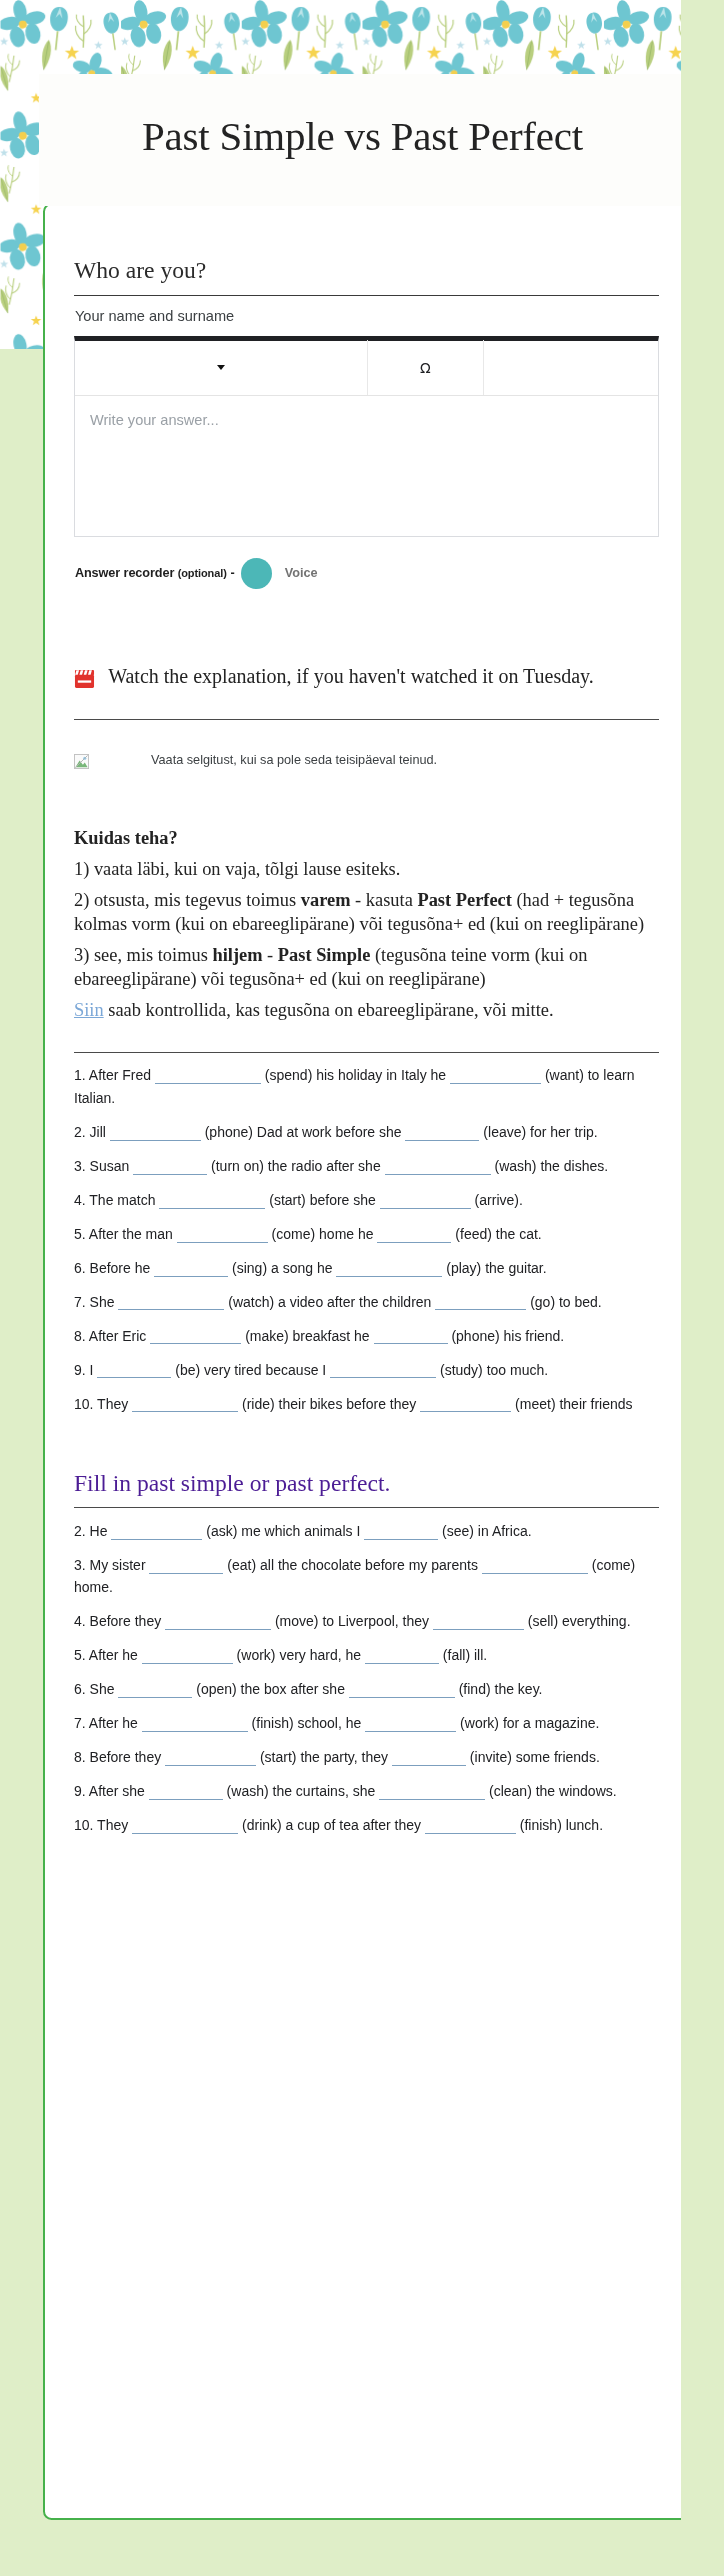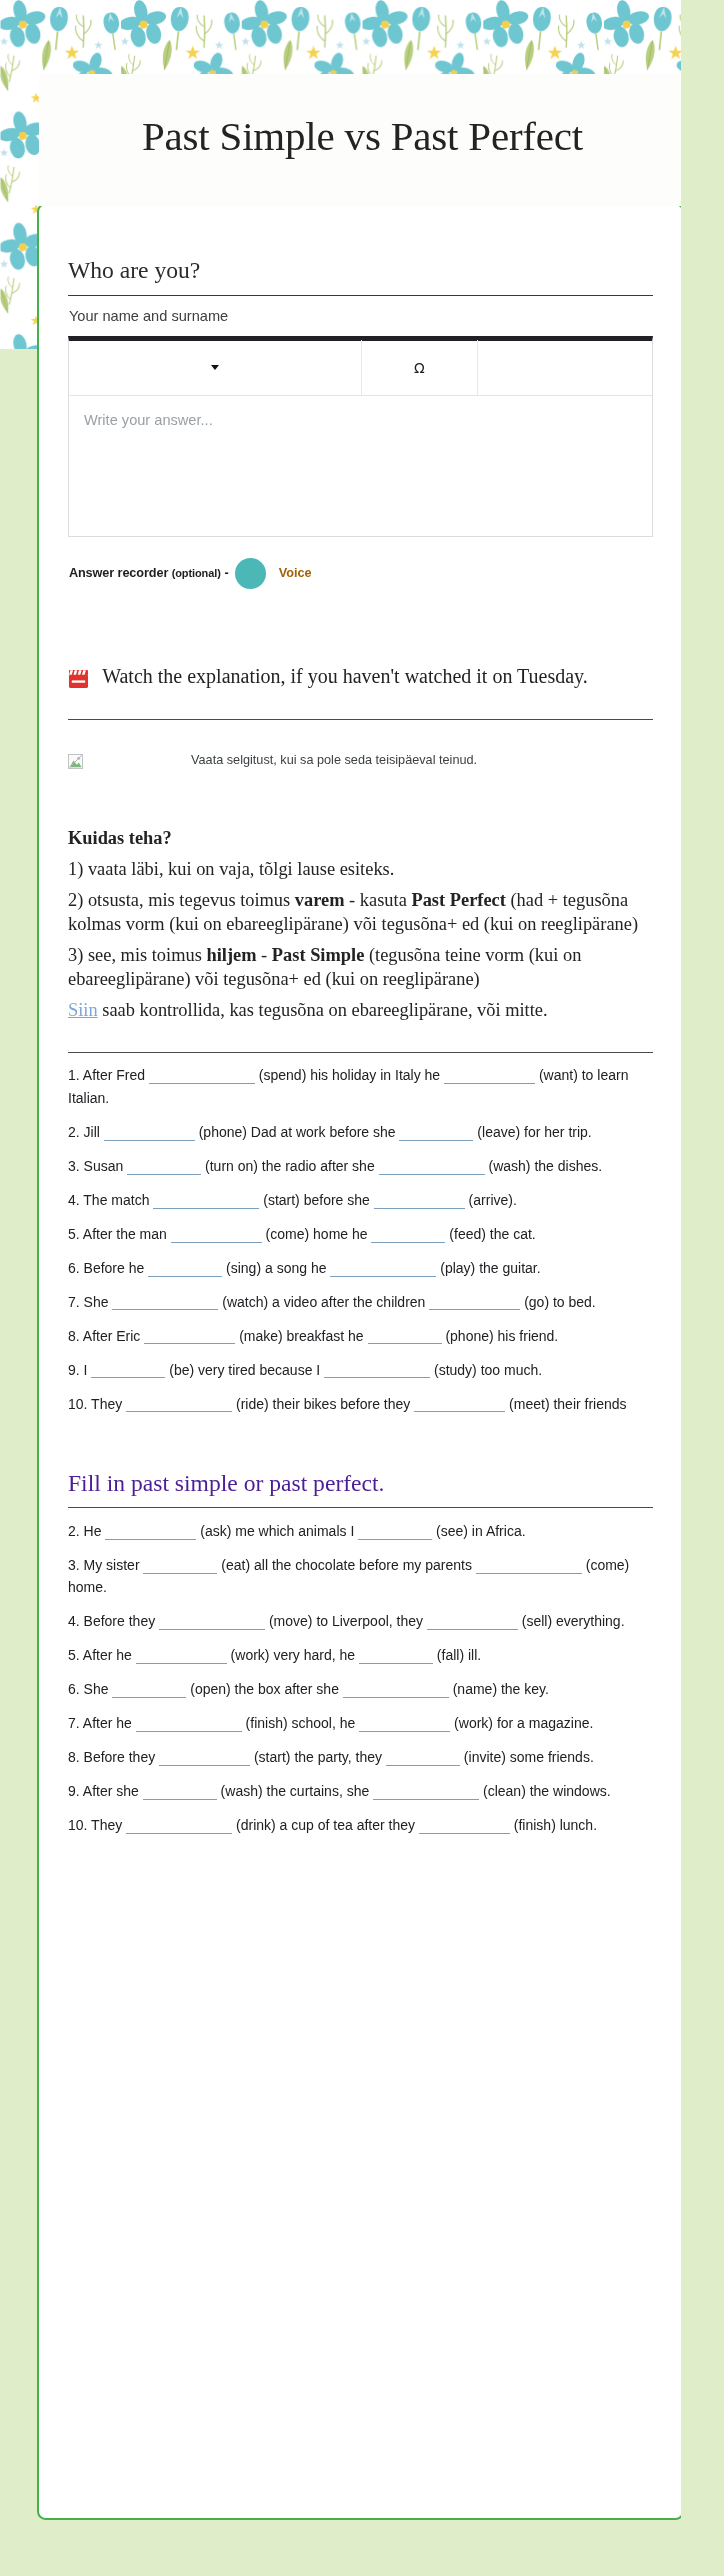--- a/index.html
+++ b/index.html
@@ -55,21 +55,21 @@
     line-height: 1.17;
     color: #232323;
     text-align: center;
     letter-spacing: -0.2px;
   }
 
   
   .sheet {
     position: absolute;
     top: 203px;
-    left: 37px;
+    left: 43px;
     width: 647px;
     min-height: 2317px;
     background: #ffffff;
     border: 2.8px solid #46b14b;
     border-radius: 8.5px;
     z-index: 2;
     padding: 51px 29px 45px 29px;
   }
 
   
@@ -170,21 +170,21 @@
   .rec-dash { font-size: 12.7px; font-weight:700; color:#1f1f1f; margin: 0 5.7px 0 3.8px; }
   .rec-circle {
     width: 31px; height: 31px;
     border-radius: 50%;
     background: #4cb7b7;
     flex: 0 0 auto;
   }
   .rec-voice {
     font-size: 12.7px;
     font-weight: 700;
-    color: #a16207;
+    color: #737373;
     margin-left: 13.2px;
   }
 
   
   .video-block {
     display: flex;
     align-items: flex-end;
     gap: 13.2px;
     margin-top: 0;
   }
@@ -208,21 +208,21 @@
   }
   .broken-img {
     flex: 0 0 auto;
     width: 15px; height: 15px;
     margin-top: 1.9px;
   }
   .img-caption {
     font-family: "Liberation Sans", sans-serif;
     font-size: 12.7px;
     color: #3c4043;
-    margin-left: 108px;
+    margin-left: 62px;
     line-height: 1.4;
   }
 
   
   .howto {
     font-family: "Liberation Serif", serif;
     color: #232323;
   }
   .howto h3 {
     font-size: 18.4px;
@@ -442,21 +442,21 @@
     <div class="spacer-44"></div>
 
     <div class="block">
       <div class="ex-heading">Fill in past simple or past perfect.</div>
       <hr class="rule light">
       <div class="ex-list">
           <div class="ex-item"><span>2. He </span><span class="blank w-md"></span><span> (ask) me which animals I </span><span class="blank w-sm"></span><span> (see) in Africa.</span></div>
           <div class="ex-item"><span>3. My sister </span><span class="blank w-sm"></span><span> (eat) all the chocolate before my parents </span><span class="blank w-lg"></span><span> (come) home.</span></div>
           <div class="ex-item"><span>4. Before they </span><span class="blank w-lg"></span><span> (move) to Liverpool, they </span><span class="blank w-md"></span><span> (sell) everything.</span></div>
           <div class="ex-item"><span>5. After he </span><span class="blank w-md"></span><span> (work) very hard, he </span><span class="blank w-sm"></span><span> (fall) ill.</span></div>
-          <div class="ex-item"><span>6. She </span><span class="blank w-sm"></span><span> (open) the box after she </span><span class="blank w-lg"></span><span> (name) the key.</span></div>
+          <div class="ex-item"><span>6. She </span><span class="blank w-sm"></span><span> (open) the box after she </span><span class="blank w-lg"></span><span> (find) the key.</span></div>
           <div class="ex-item"><span>7. After he </span><span class="blank w-lg"></span><span> (finish) school, he </span><span class="blank w-md"></span><span> (work) for a magazine.</span></div>
           <div class="ex-item"><span>8. Before they </span><span class="blank w-md"></span><span> (start) the party, they </span><span class="blank w-sm"></span><span> (invite) some friends.</span></div>
           <div class="ex-item"><span>9. After she </span><span class="blank w-sm"></span><span> (wash) the curtains, she </span><span class="blank w-lg"></span><span> (clean) the windows.</span></div>
           <div class="ex-item"><span>10. They </span><span class="blank w-lg"></span><span> (drink) a cup of tea after they </span><span class="blank w-md"></span><span> (finish) lunch.</span></div>
         </div>
     </div>
 
   </div>
 </div>
 

